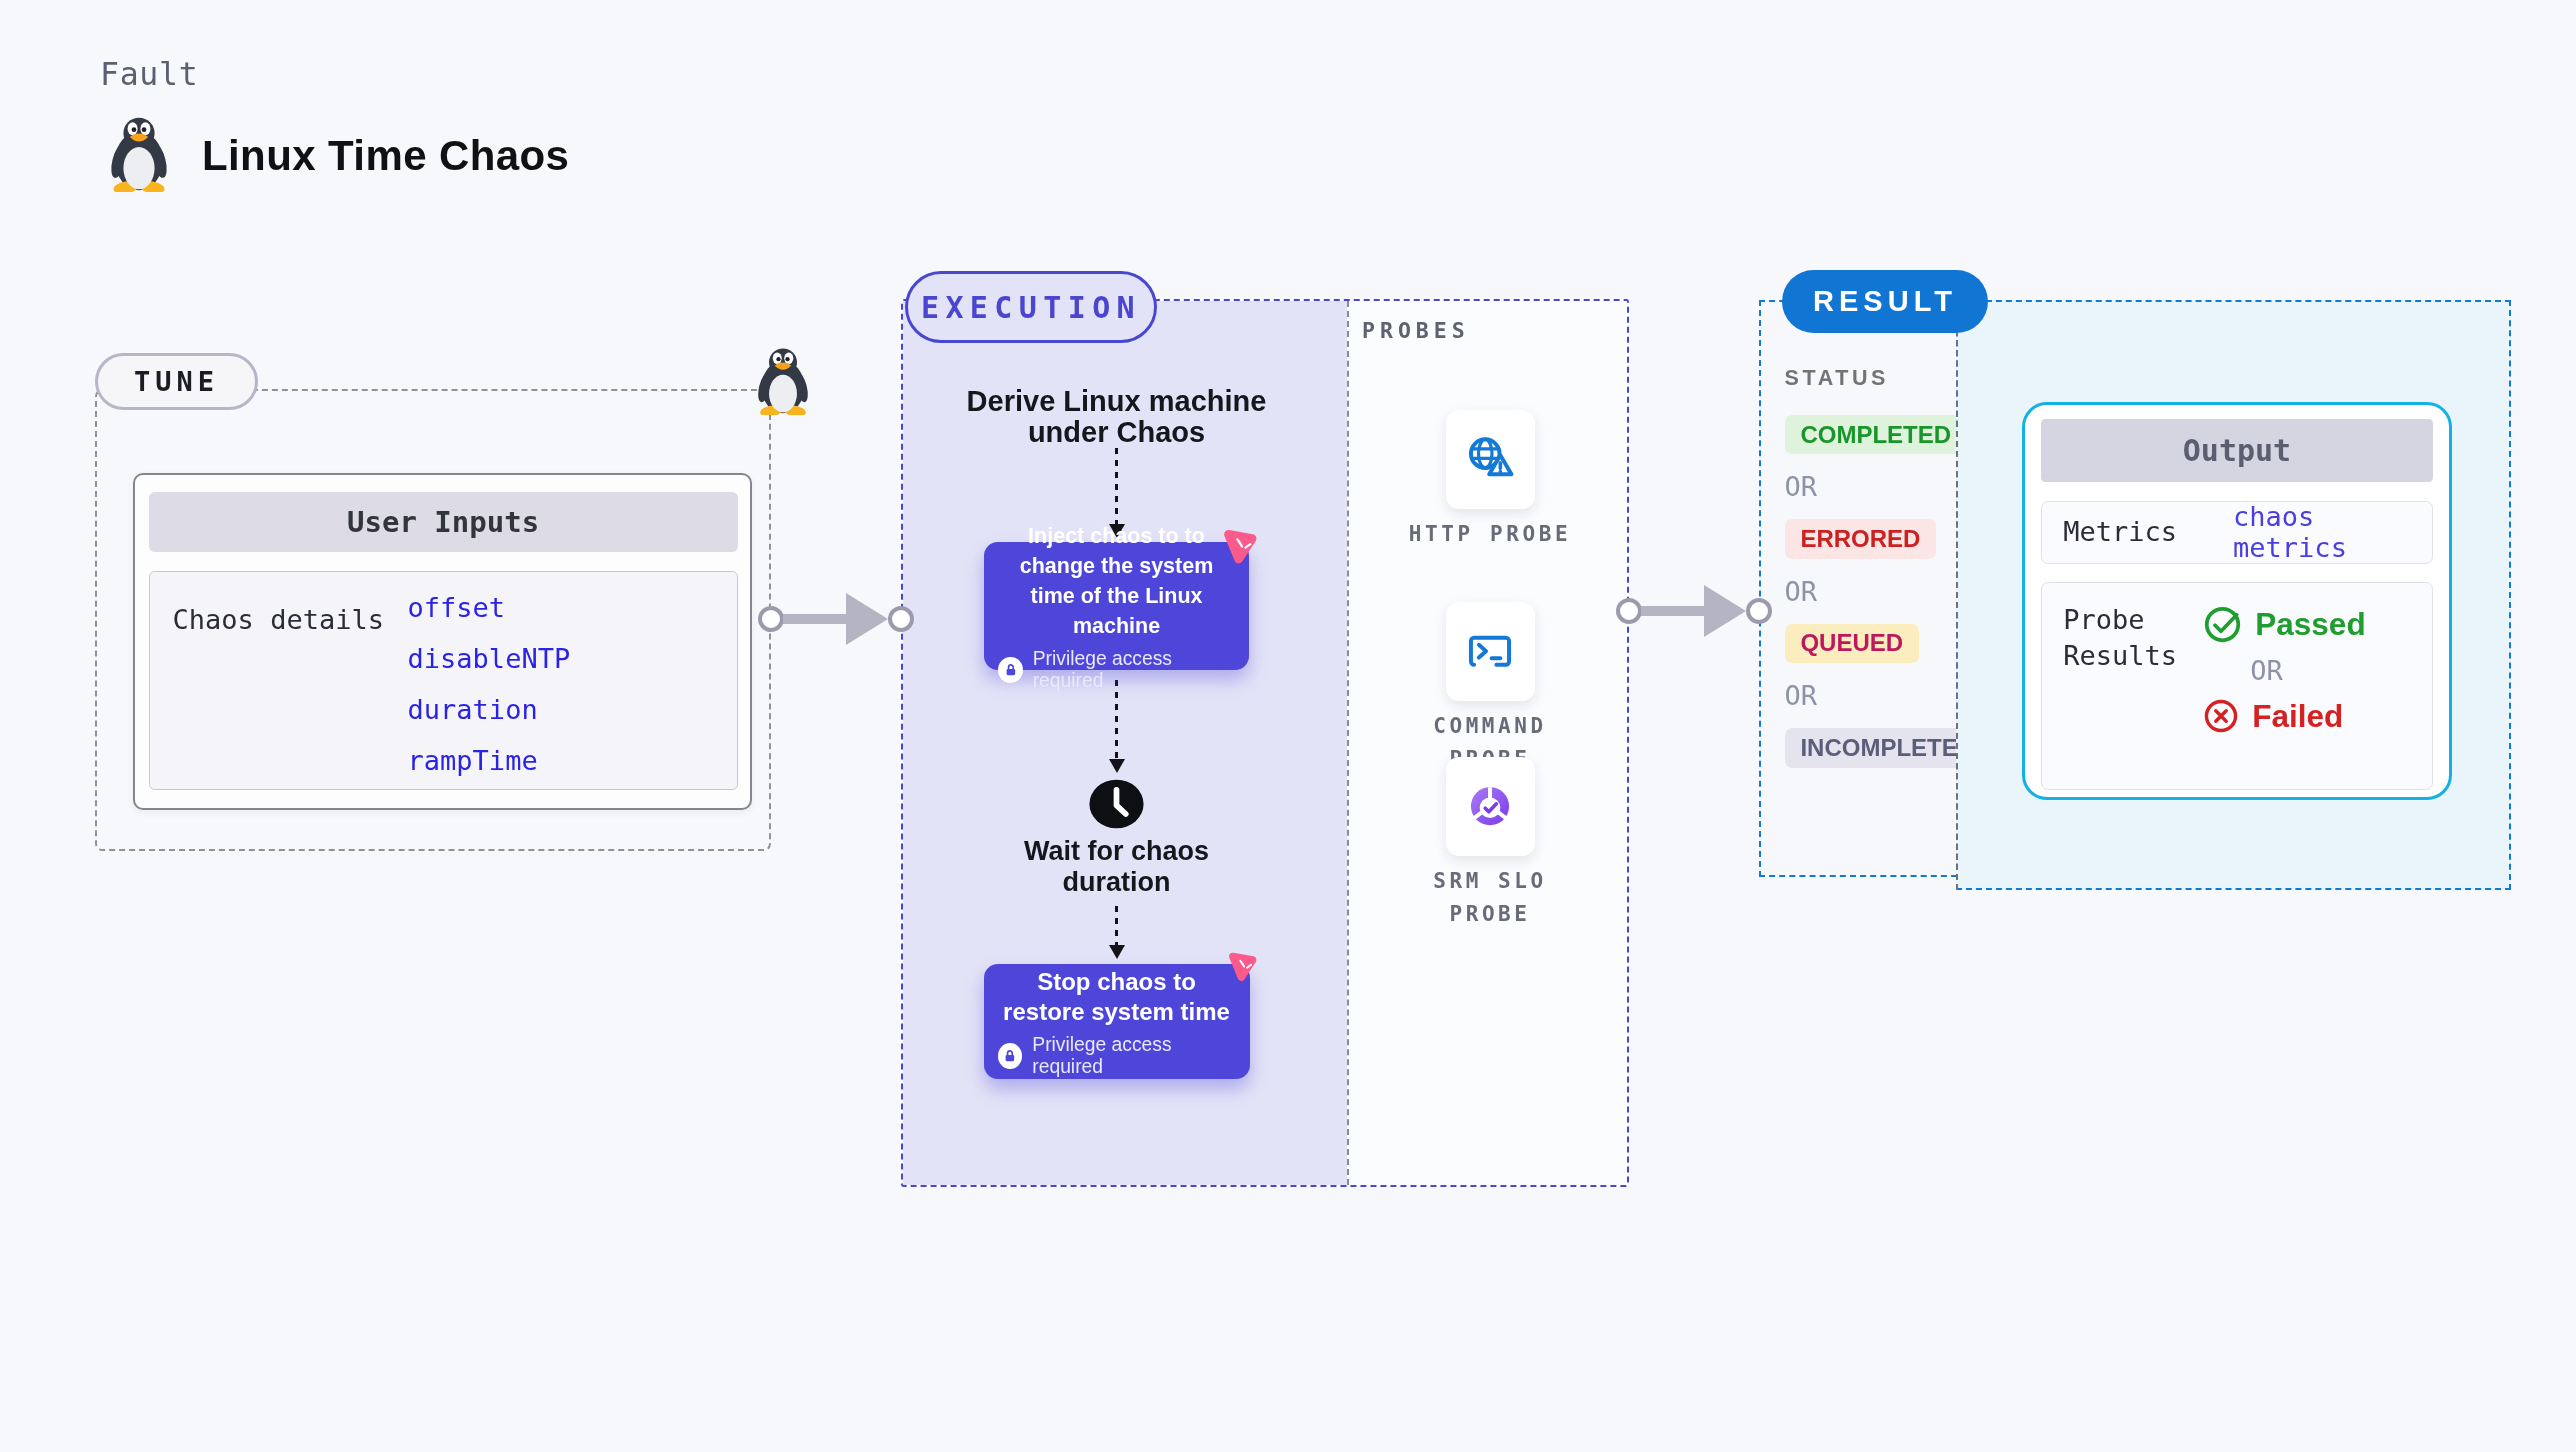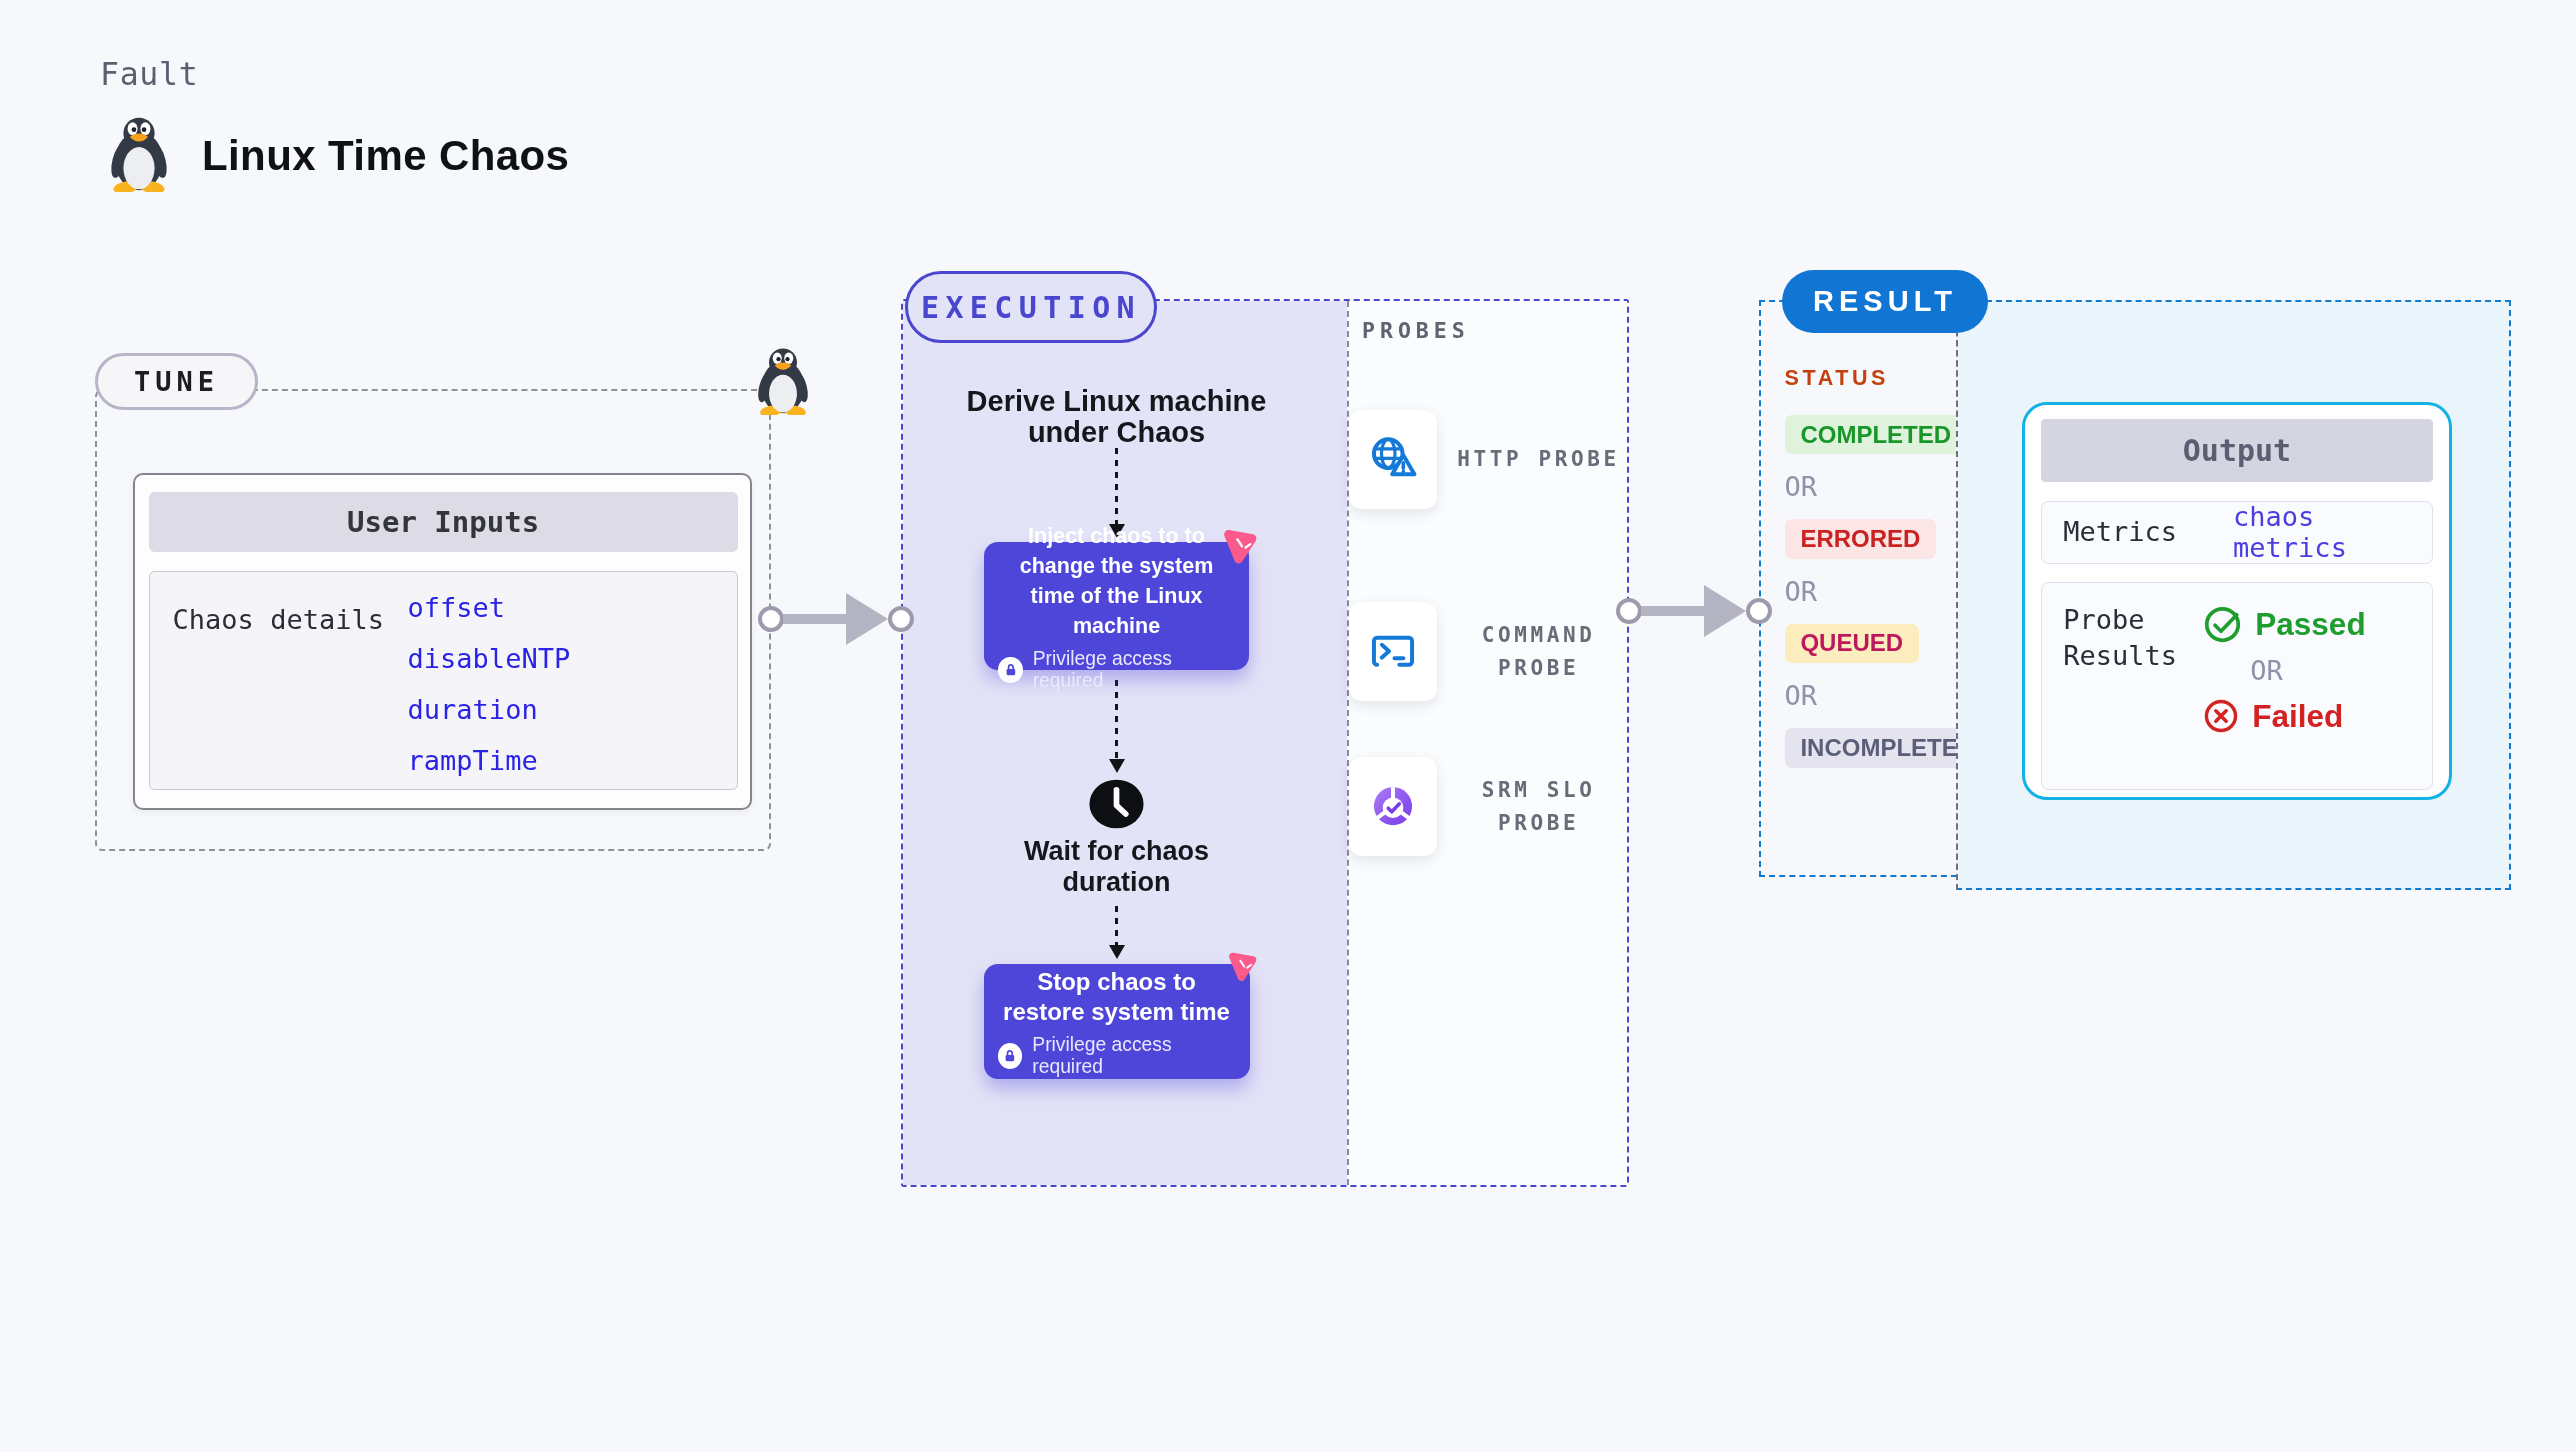--- a/index.html
+++ b/index.html
@@ -49,30 +49,30 @@
   .privilege { display:flex; align-items:center; gap:10px; margin-top:7.2px; }
   .privilege-circle { width:26px; height:26px; border-radius:50%; background:#ffffff; display:flex; align-items:center; justify-content:center; }
   .privilege-text { color:#e9e8fd; font-size:19.3px; }
   .node-logo { position:absolute; right:-13px; top:-18.6px; }
   .clock-wrap { width:57px; height:52px; }
   .wait-title { margin-top:5.7px; width:229px; text-align:center; font-size:27px; line-height:31.5px; font-weight:700; color:#15171c; }
 
   
   .probes-area { position:absolute; left:446px; top:0; width:282px; height:100%; }
   .probes-title { position:absolute; left:13px; top:17px; font-size:21.5px; font-weight:700; letter-spacing:5px; color:#5f626f; }
-  .probe-group { position:absolute; left:0; width:100%; display:flex; flex-direction:row; align-items:center; gap:8.6px; }
+  .probe-group { position:absolute; left:0; width:100%; display:flex; flex-direction:column; align-items:center; gap:8.6px; }
   .probe-card { width:89px; height:99px; background:#ffffff; border-radius:13px; box-shadow:0 4.3px 13px rgba(30,30,60,.10); display:flex; align-items:center; justify-content:center; cursor:pointer; }
   .probe-label { text-align:center; font-size:21px; font-weight:700; letter-spacing:3.6px; line-height:33px; color:#696c78; width:186px; }
 
   
   .status-box { position:absolute; left:1759px; top:300px; width:198px; height:577px; border:2.9px dashed #1079d4; border-right:none; }
   .result-divider { position:absolute; left:1956px; top:300px; height:590px; border-left:2.1px dashed #6d707d; z-index:3; }
   .output-box { position:absolute; left:1956px; top:300px; width:555px; height:590px; border:2.9px dashed #1079d4; background:#e9f4fb; }
   .status-col { position:absolute; left:23.6px; top:64px; display:flex; flex-direction:column; align-items:flex-start; }
-  .status-heading { font-size:21.5px; font-weight:700; letter-spacing:3.6px; color:#c2410c; margin-bottom:24px; }
+  .status-heading { font-size:21.5px; font-weight:700; letter-spacing:3.6px; color:#737373; margin-bottom:24px; }
   .badge { border-radius:7.2px; font-weight:700; font-size:24px; padding:5.7px 15.8px; margin-bottom:17px; }
   .badge-completed { background:#def2dc; color:#18962a; }
   .badge-errored { background:#fbe5e5; color:#cb2121; }
   .badge-queued { background:#fcedbf; color:#be185d; }
   .badge-incompleted { background:#e5e4ee; color:#5a5e78; }
   .or-label { font-size:27px; color:#8f93a8; margin-bottom:17px; }
 
   .output-card { position:absolute; left:64px; top:100px; width:430px; height:398px; background:#ffffff; border:3.6px solid #14b1e5; border-radius:25px; padding:14.3px 15.8px; }
   .output-header { height:63px; background:#d5d4e1; border-radius:4.3px; display:flex; align-items:center; justify-content:center; font-size:30px; font-weight:700; color:#5b5e70; margin-bottom:18.6px; }
   .output-row { background:#fafbfe; border:1.4px solid #dfe0ea; border-radius:7.2px; }

